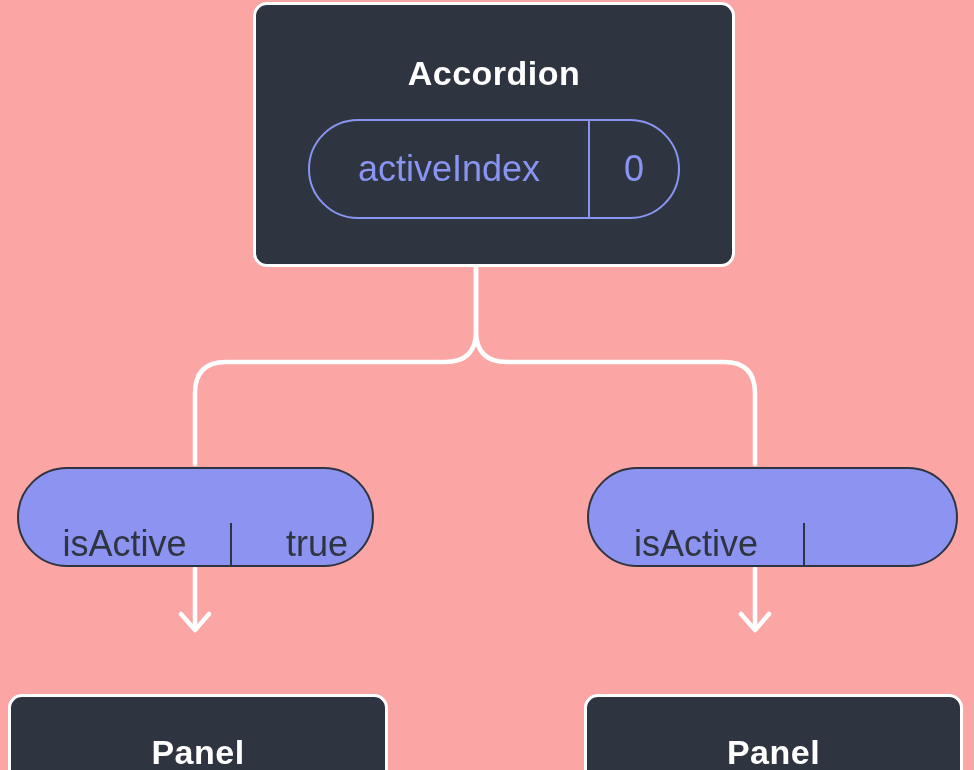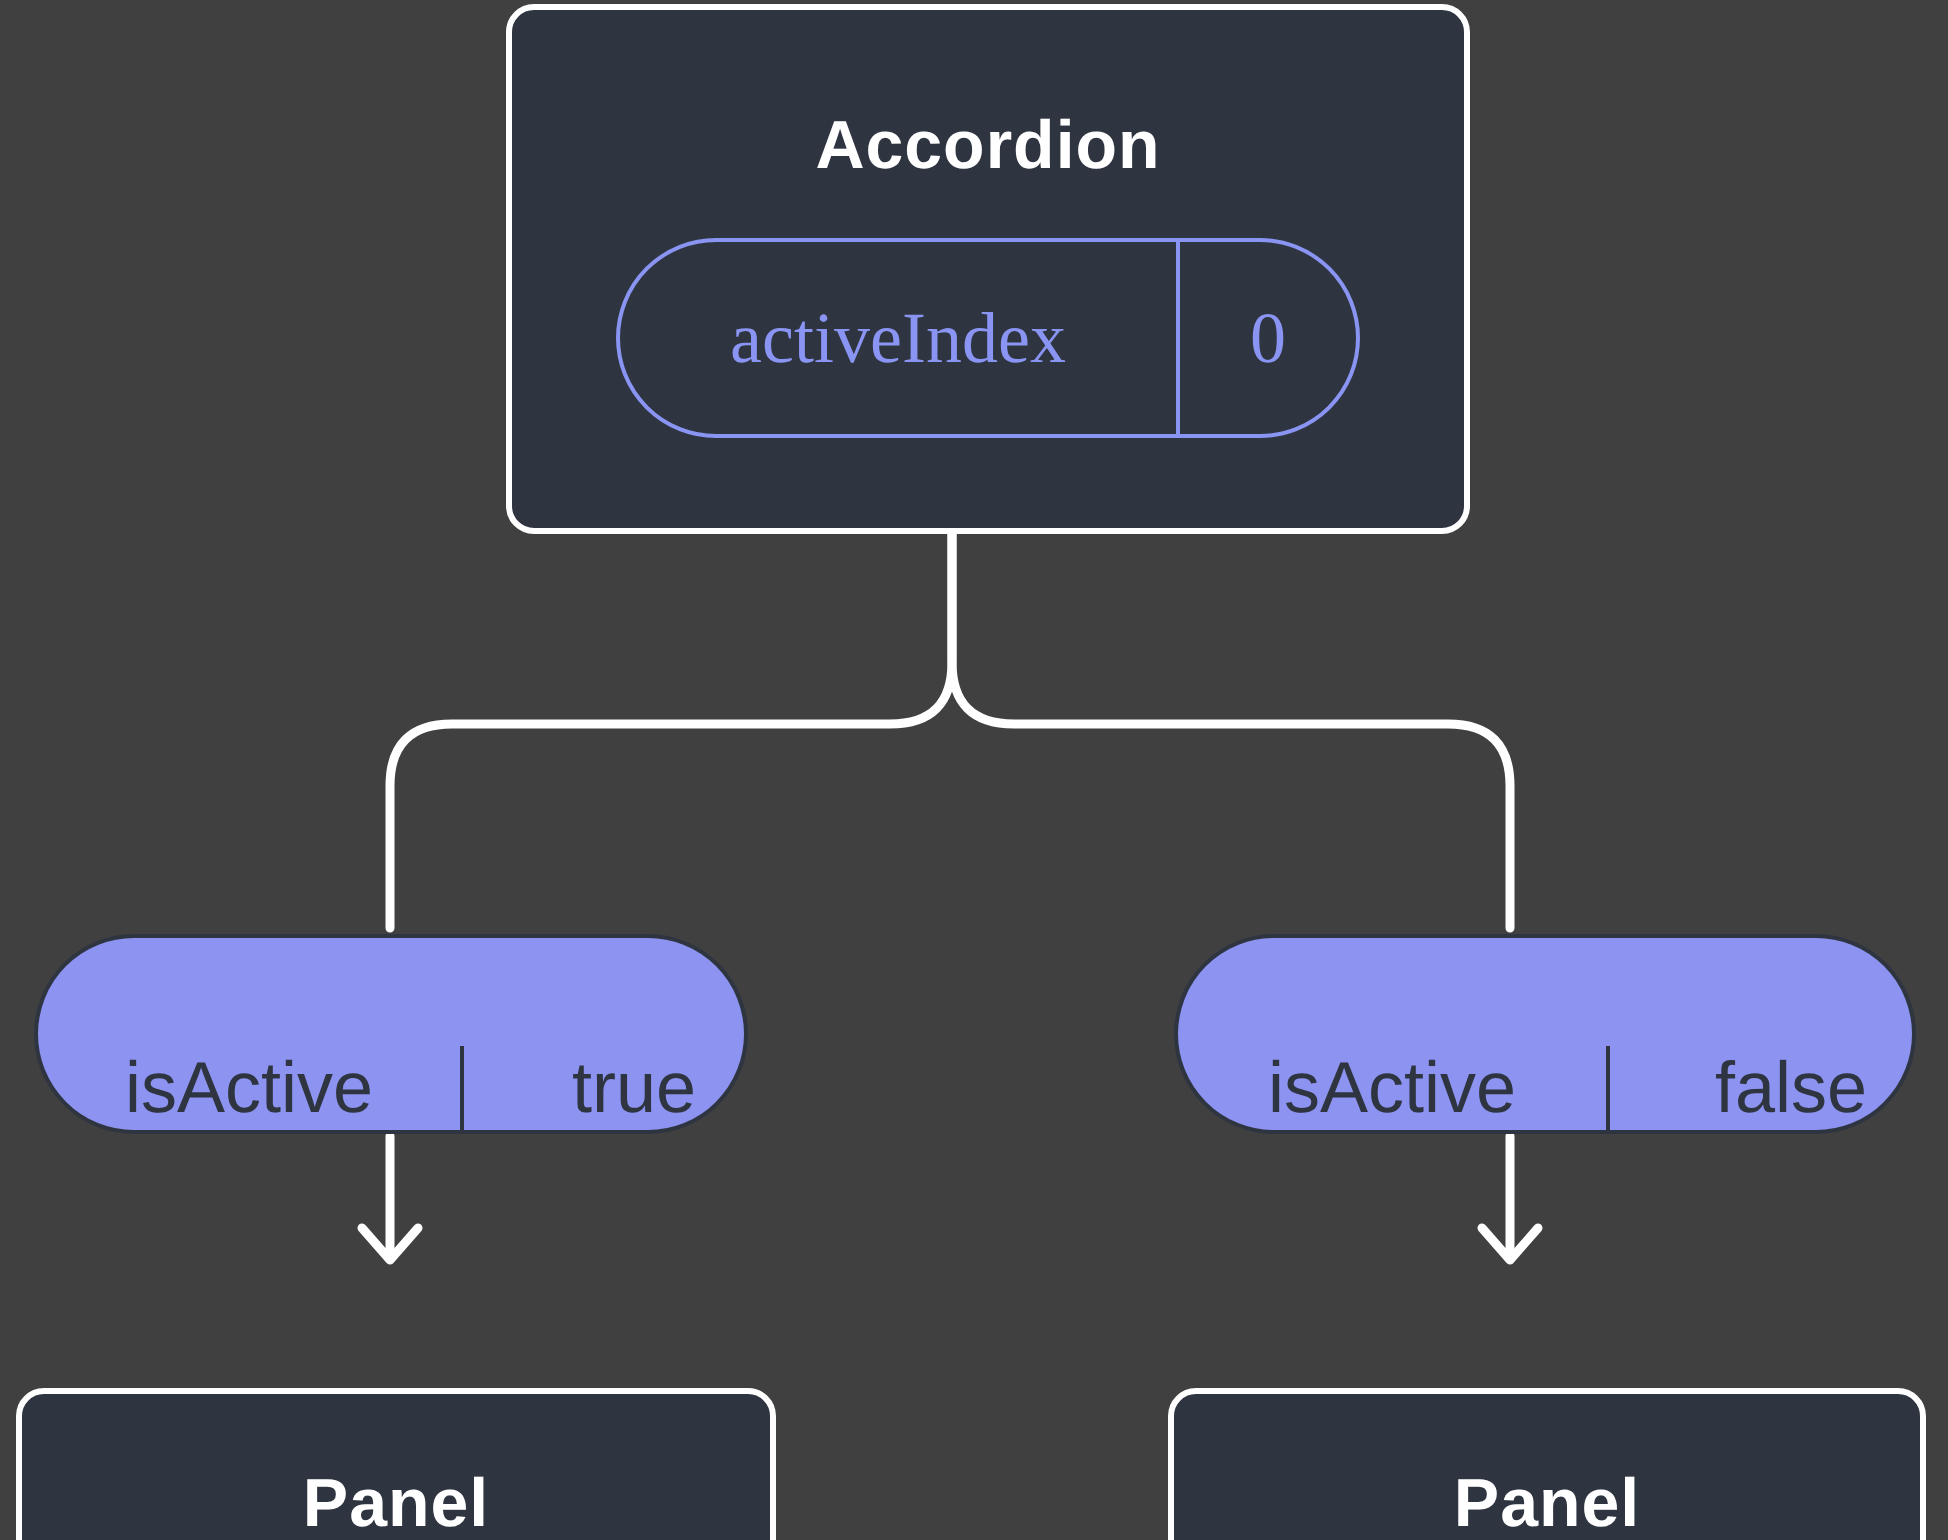--- a/index.html
+++ b/index.html
@@ -4,21 +4,21 @@
 <style>
   html, body {
     margin: 0;
     padding: 0;
     background: #4C6871;
   }
   #stage {
     position: relative;
     width: 974px;
     height: 770px;
-    background: #404040;
+    background: #fca5a5;
     font-family: "Liberation Sans", sans-serif;
     overflow: hidden;
   }
   #connectors {
     position: absolute;
     left: 0;
     top: 0;
     width: 974px;
     height: 770px;
     pointer-events: none;
@@ -62,21 +62,20 @@
     width: 372px;
     height: 100px;
     box-sizing: border-box;
     border: 2px solid #8A94F2;
     border-radius: 50px;
     display: flex;
     align-items: stretch;
     color: #8A94F2;
     font-size: 36px;
     font-weight: 400;
-    font-family: Liberation Serif, serif;
   }
   .pill-seg {
     display: flex;
     align-items: center;
     justify-content: center;
   }
   #state-pill .pill-key {
     width: 278px;
     border-right: 2px solid #8A94F2;
   }
@@ -159,21 +158,20 @@
     </div>
   </div>
 
   <div class="prop-pill" id="prop-left">
     <div class="pill-seg pill-key">isActive</div>
     <div class="pill-seg pill-value">true</div>
   </div>
 
   <div class="prop-pill" id="prop-right">
     <div class="pill-seg pill-key">isActive</div>
-    <div class="pill-seg pill-value">false</div>
   </div>
 
   <div class="node panel-node" id="panel-left">
     <div class="node-title">Panel</div>
   </div>
 
   <div class="node panel-node" id="panel-right">
     <div class="node-title">Panel</div>
   </div>
 

